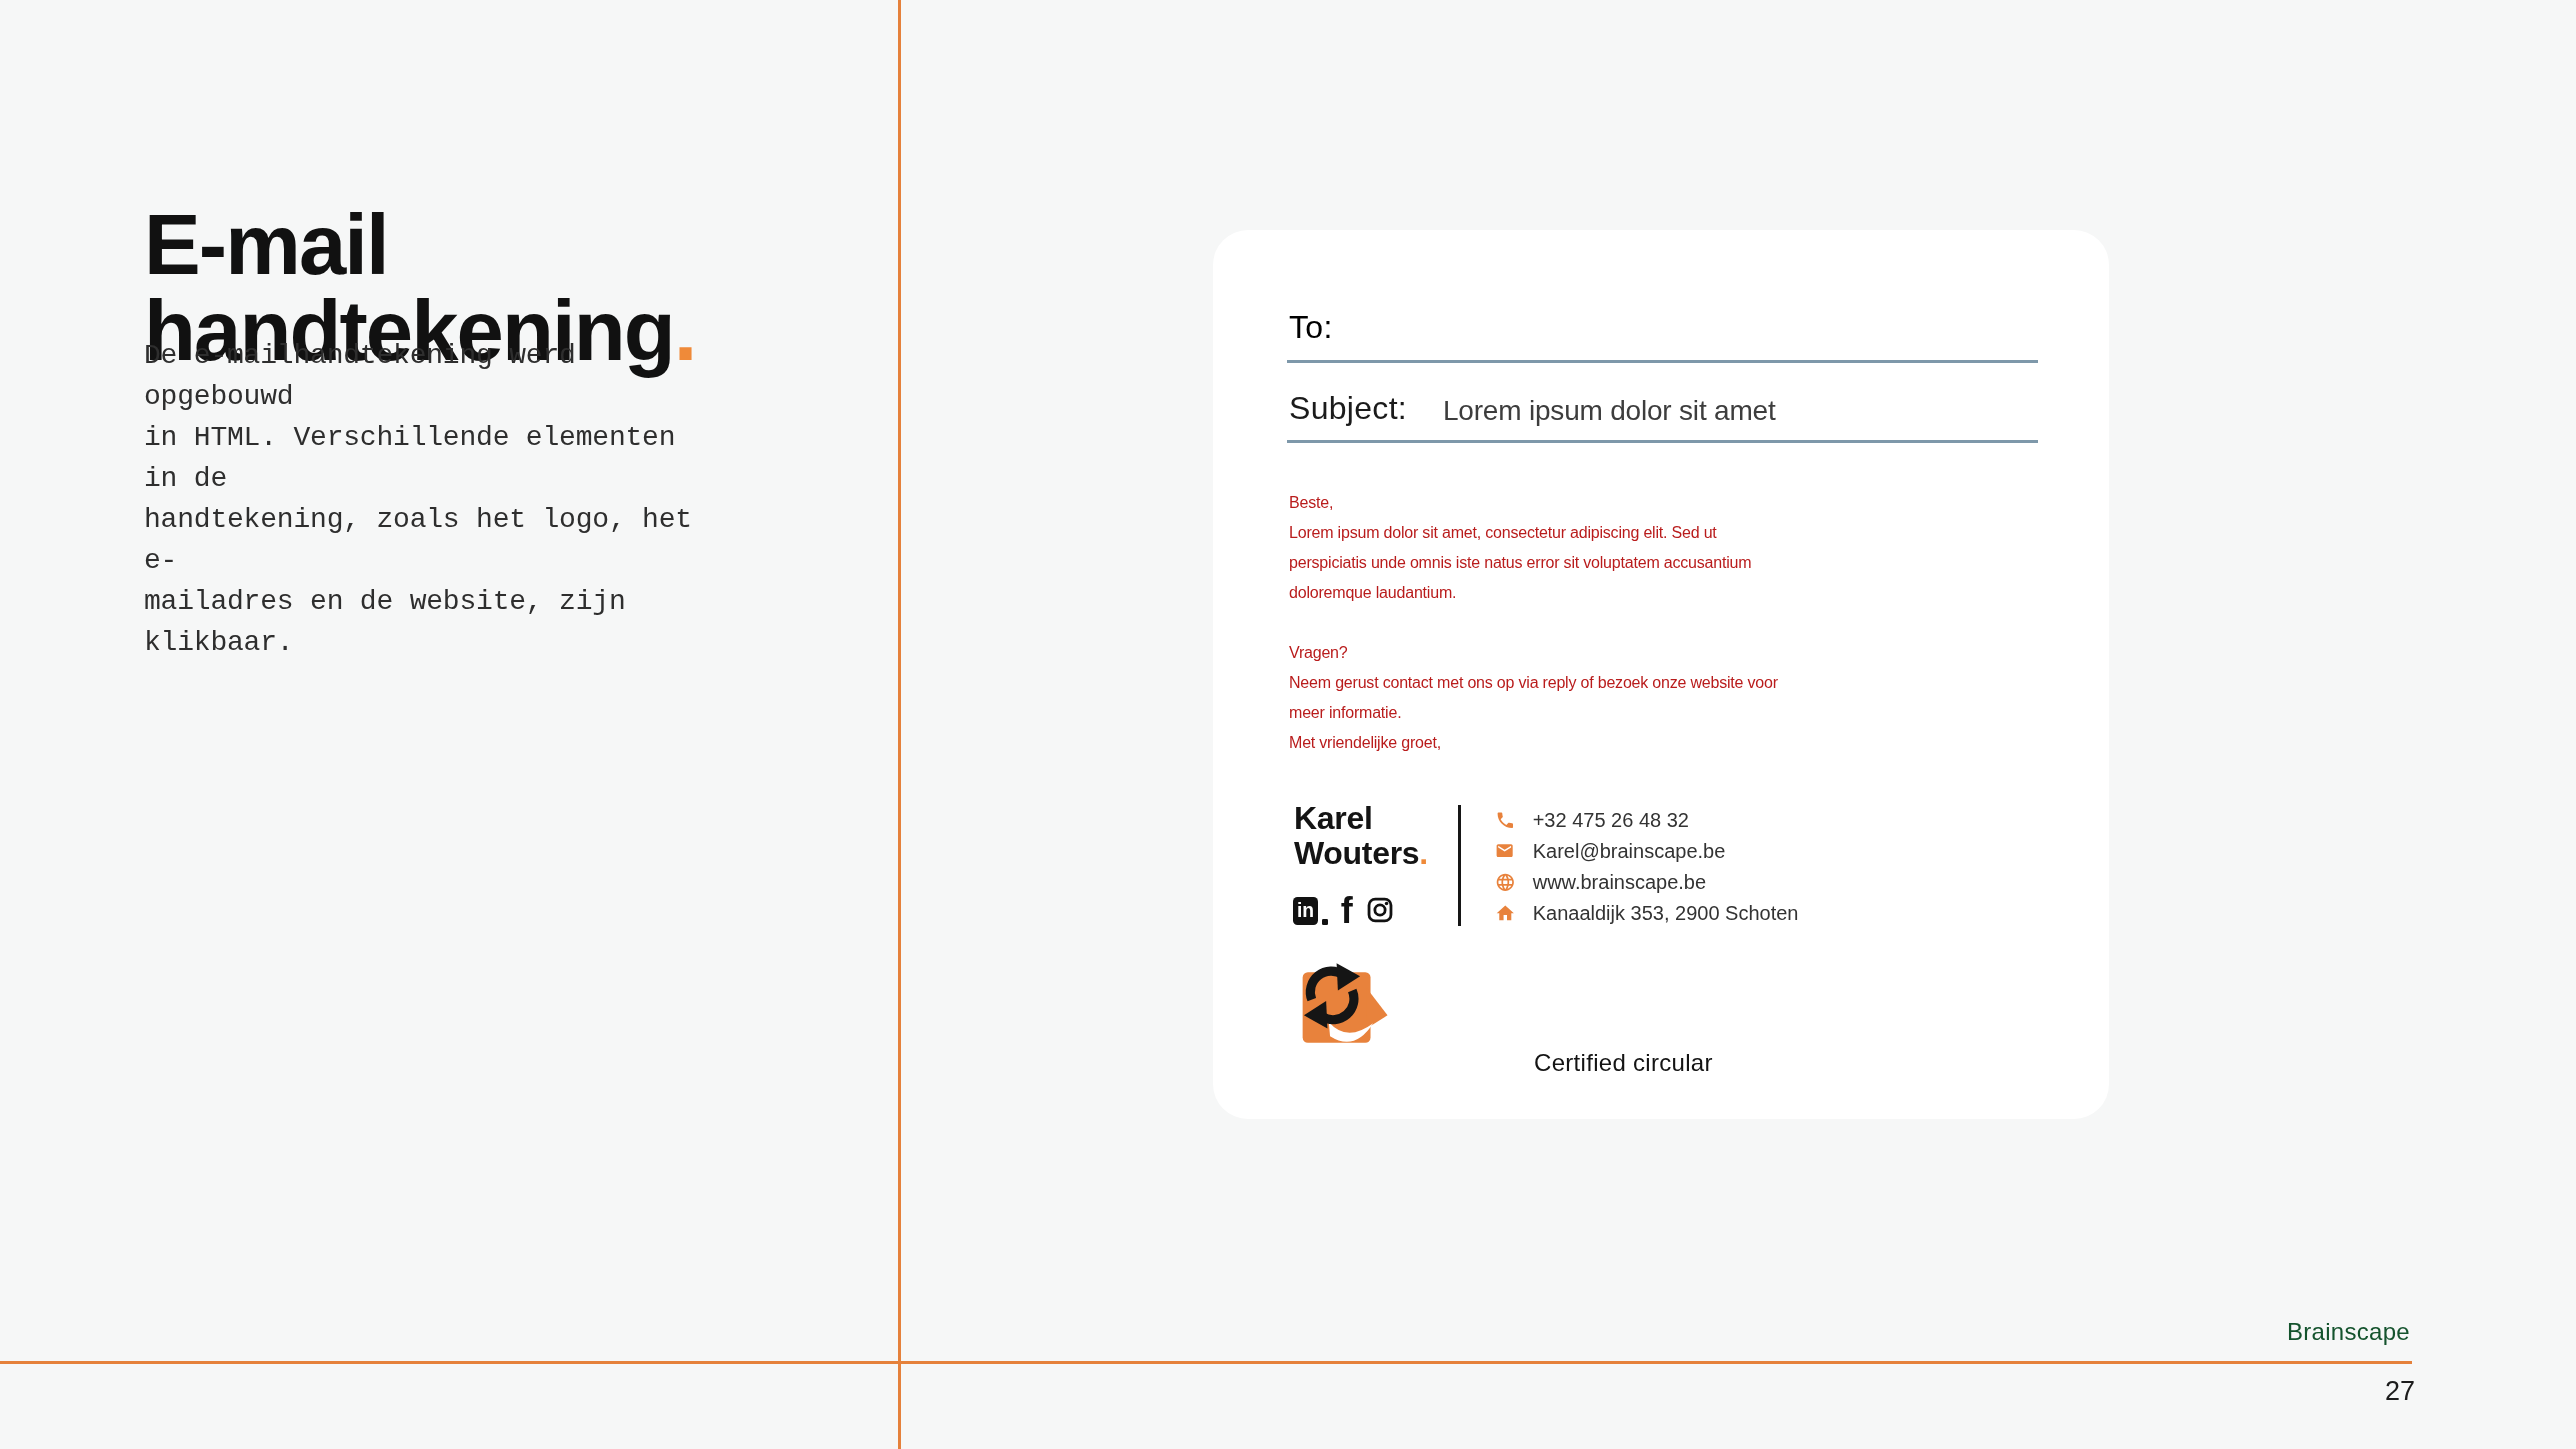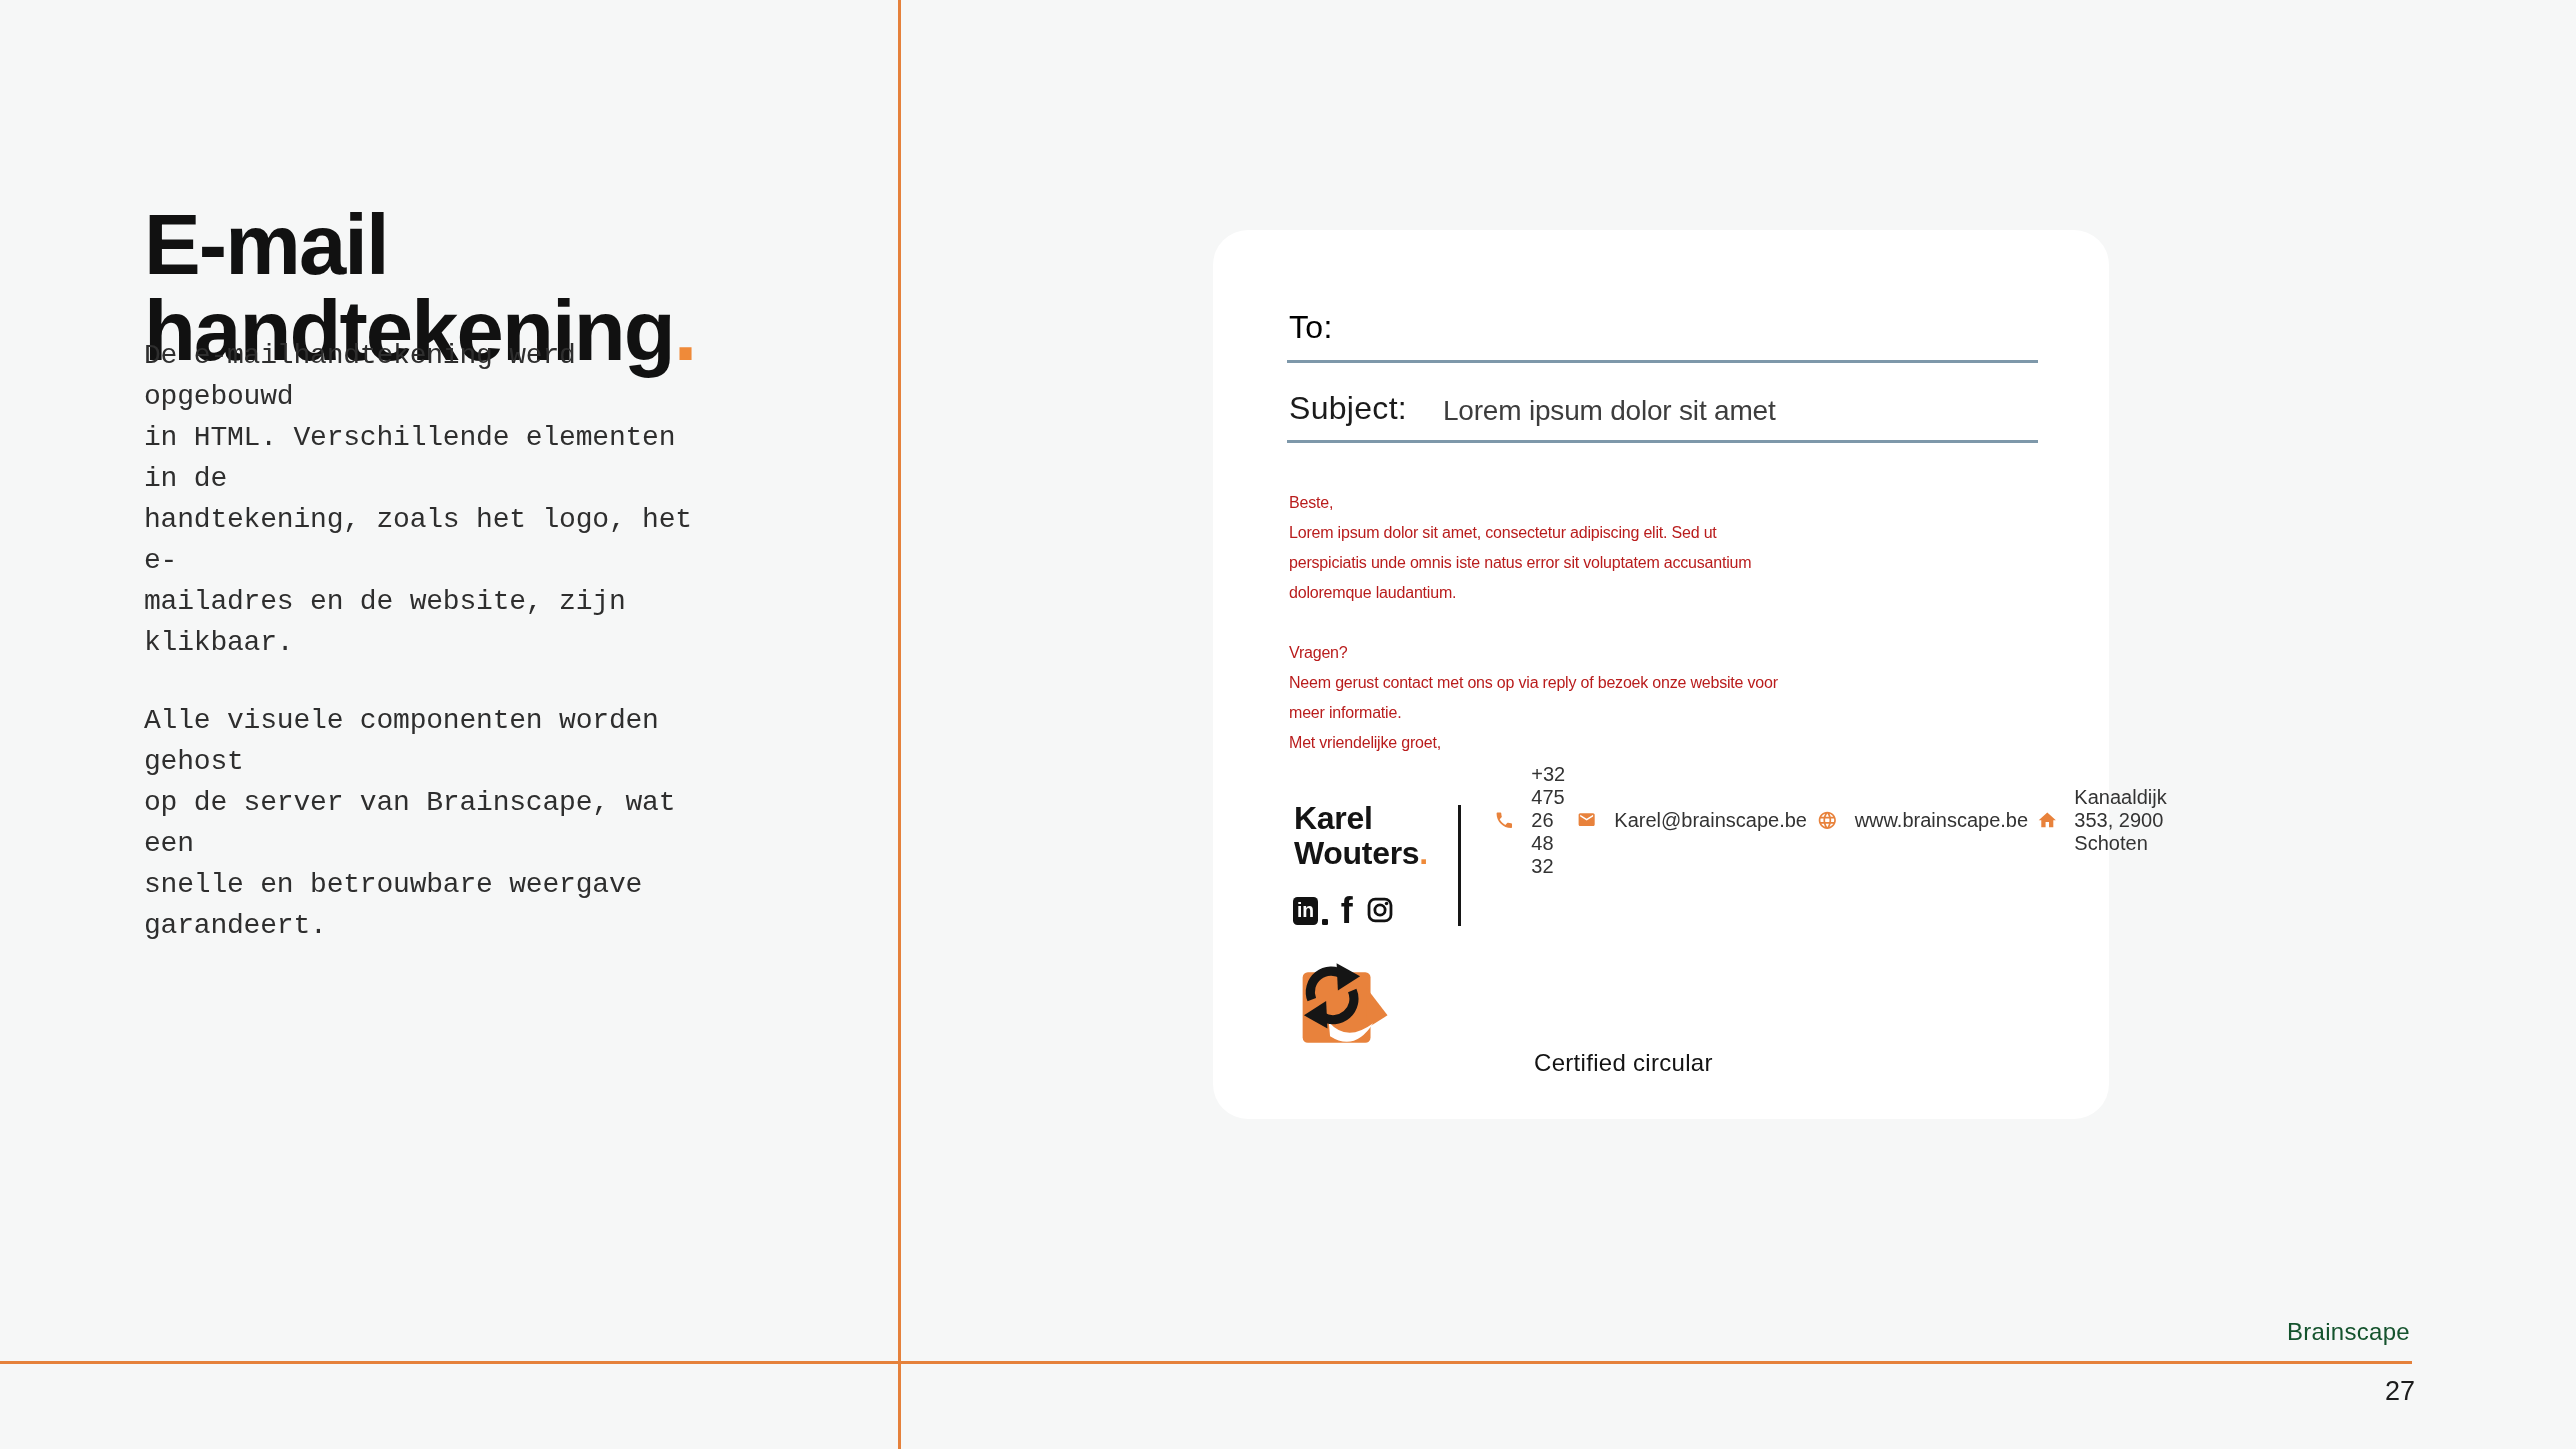--- a/index.html
+++ b/index.html
@@ -29,21 +29,21 @@
   .mail-body{left:76px;top:258px;width:760px;font-size:16px;line-height:30px;color:#b91c1c;letter-spacing:-0.2px;white-space:pre-line;}
 
   
   .sig-name{left:81px;top:571px;font-size:32px;line-height:35px;font-weight:700;letter-spacing:-0.3px;color:#141414;}
   .sig-name .accent{color:#EF8A39;}
   .sig-divider{left:245px;top:575px;width:2.6px;height:121px;background:#161616;}
   .socials{left:80px;top:666px;display:flex;align-items:center;gap:13px;}
   .s-li{width:25px;height:28px;background:#121212;border-radius:4.5px;color:#fff;font-size:19.3px;font-weight:700;display:flex;align-items:flex-end;justify-content:center;padding-bottom:2.6px;box-sizing:border-box;}
   .s-dot{width:5.8px;height:5.8px;background:#121212;border-radius:1.3px;align-self:flex-end;margin:0 0 1.3px -9px;}
   .s-f{font-size:36px;font-weight:700;color:#121212;line-height:28px;}
-  .contacts{left:281px;top:579px;display:flex;gap:9px;}
+  .contacts{left:281px;top:579px;display:flex;flex-direction:column;gap:9px;}
   .c-row{display:flex;align-items:center;gap:16.7px;height:22px;}
   .c-icon{width:22px;height:22px;display:flex;align-items:center;justify-content:center;}
   .c-text{font-size:20px;color:#333;letter-spacing:0;}
 
   
   .mascot{left:79px;top:724px;}
   .wordmark{left:202px;top:742px;font-size:63px;line-height:64px;font-weight:700;letter-spacing:-1.9px;color:#171717;display:flex;}
   .wm-i{color:#E8823C;position:relative;}
   .wm-i-dot{position:absolute;top:11px;left:2.6px;width:9.7px;height:9.7px;background:#141414;border-radius:2.6px;}
   .tagline{left:321px;top:819px;font-size:24px;color:#141414;letter-spacing:0.3px;}
@@ -59,24 +59,20 @@
 <div class="abs hline"></div>
 
 <h1 class="abs title"><span>E-mail</span>
 <span><span>handtekening</span><span class="accent">.</span></span></h1>
 
 <div class="abs intro">
   <p>De e-mailhandtekening werd opgebouwd
 in HTML. Verschillende elementen in de
 handtekening, zoals het logo, het e-
 mailadres en de website, zijn klikbaar.</p>
-  <p>Alle visuele componenten worden gehost
-op de server van Brainscape, wat een
-snelle en betrouwbare weergave
-garandeert.</p>
 </div>
 
 <div class="abs card">
 
   <div class="abs to-label">To:</div>
   <div class="abs field-line line1"></div>
 
   <div class="abs subject-label">Subject:</div>
   <div class="abs subject-value">Lorem ipsum dolor sit amet</div>
   <div class="abs field-line line2"></div>

